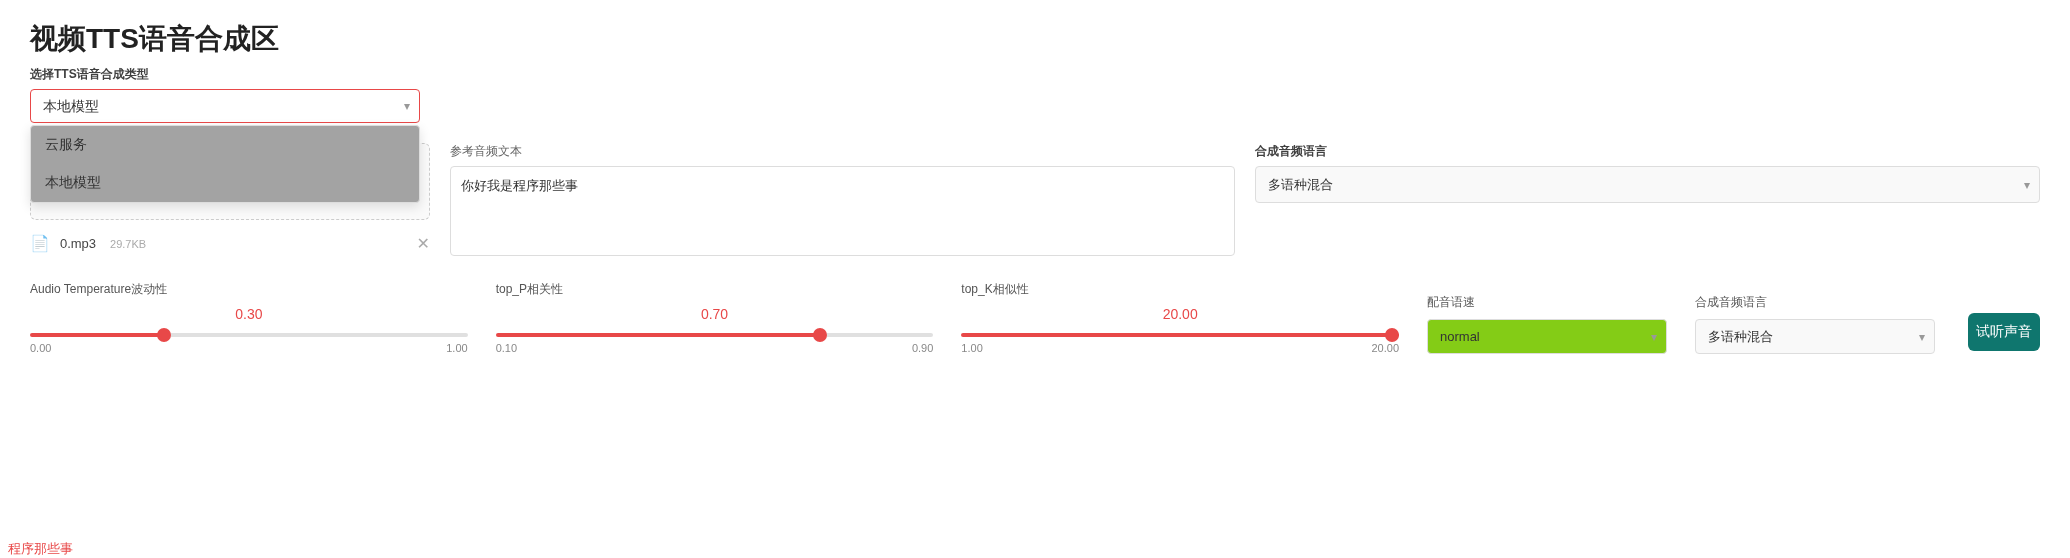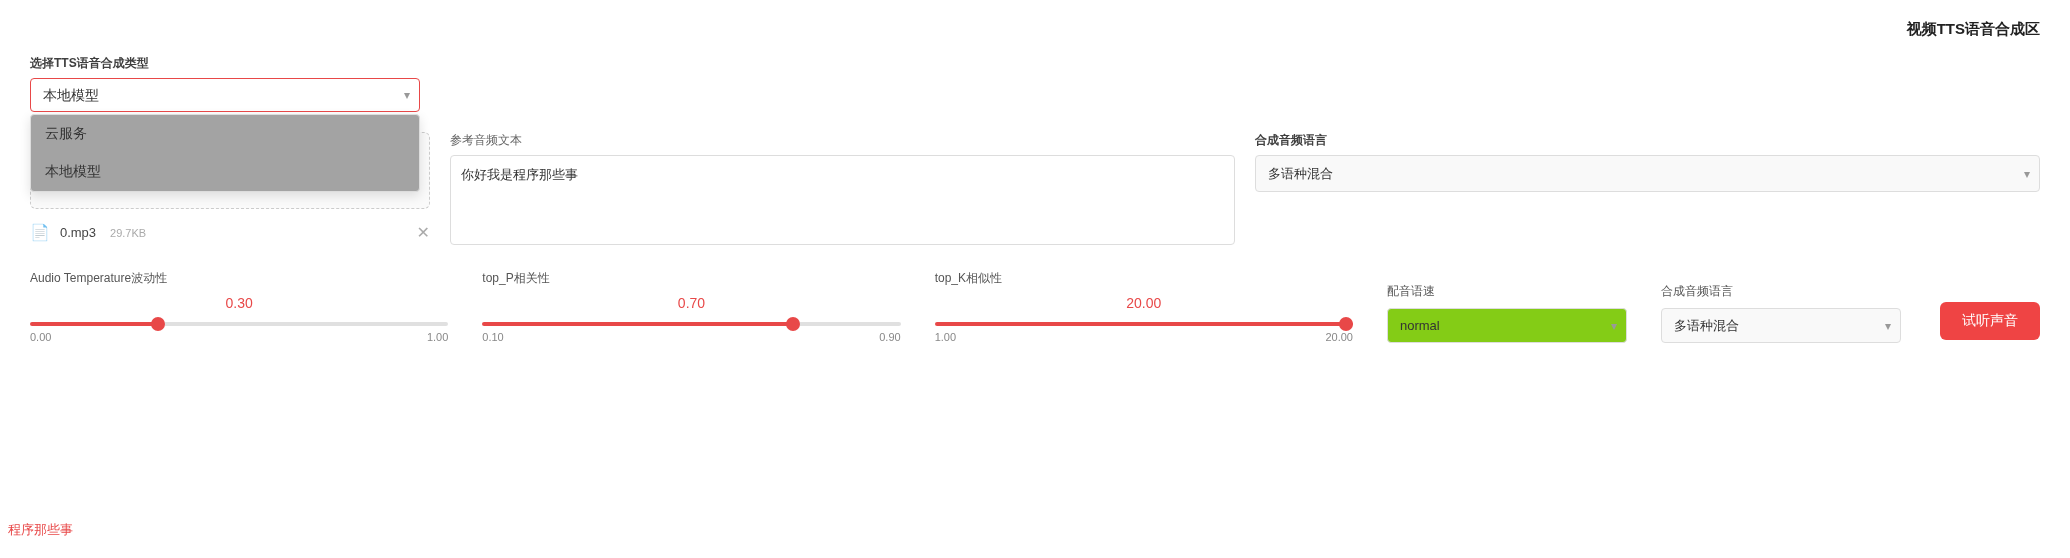--- a/index.html
+++ b/index.html
@@ -10,25 +10,24 @@
       color: #333;
     }
     .page-container {
       background: #fff;
       margin: 0;
       padding: 20px 30px 30px 30px;
       min-height: 558px;
       position: relative;
     }
     .section-title {
-      font-size: 15px;
+      font-size: 28px;
       font-weight: 600;
       color: #222;
-      margin-bottom: 16px;
-      text-align: right;
+      margin-bottom: 8px;
     }
     .label {
       font-size: 12px;
       color: #404040;
       margin-bottom: 6px;
       font-weight: bold;
     }
     .select-wrapper {
       position: relative;
       width: 390px;
@@ -279,47 +278,47 @@
       position: absolute;
       right: 10px;
       top: 50%;
       transform: translateY(-50%);
       pointer-events: none;
       color: #999;
       font-size: 12px;
     }
     .preview-btn {
       margin-left: auto;
-      padding: 10px 22px;
-      background: #ef4444;
+      padding: 10px 8px;
+      background: #0f766e;
       color: #fff;
       border: none;
       border-radius: 6px;
       font-size: 14px;
       cursor: pointer;
       white-space: nowrap;
       align-self: center;
       margin-top: 28px;
     }
     .watermark {
       position: fixed;
-      bottom: 19px;
+      bottom: 0;
       left: 8px;
       font-size: 13px;
       color: #e84848;
       font-weight: 500;
     }
     .col-left {
       display: flex;
       flex-direction: column;
     }
     .sliders-and-bottom {
       display: flex;
       align-items: flex-end;
-      gap: 14px;
+      gap: 8px;
       margin-top: 22px;
     }
   </style>
 </head>
 <body>
 
 <div class="page-container">
 
   <h2 class="section-title">视频TTS语音合成区</h2>
 

